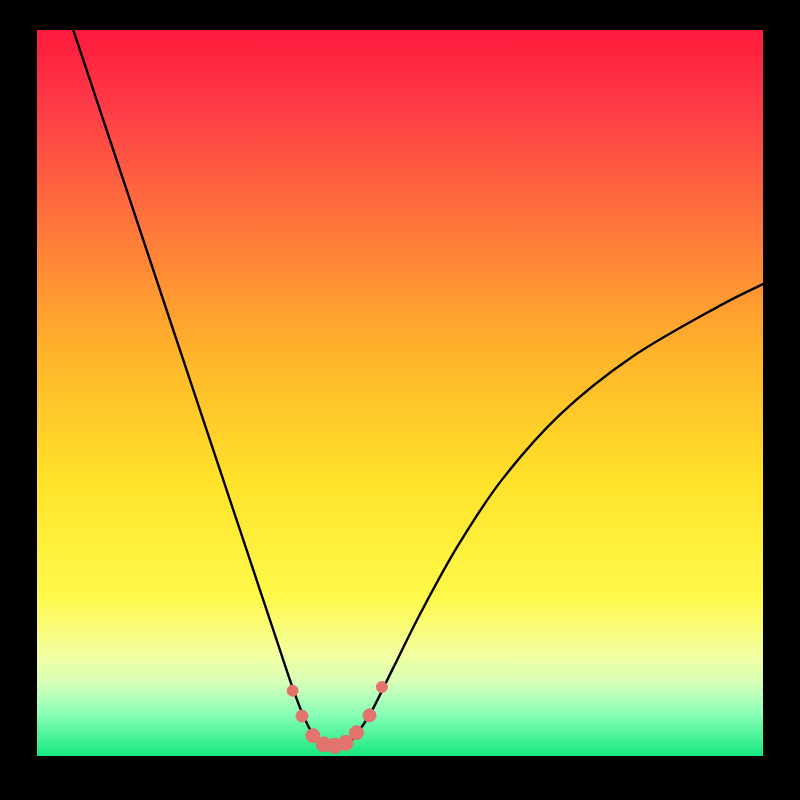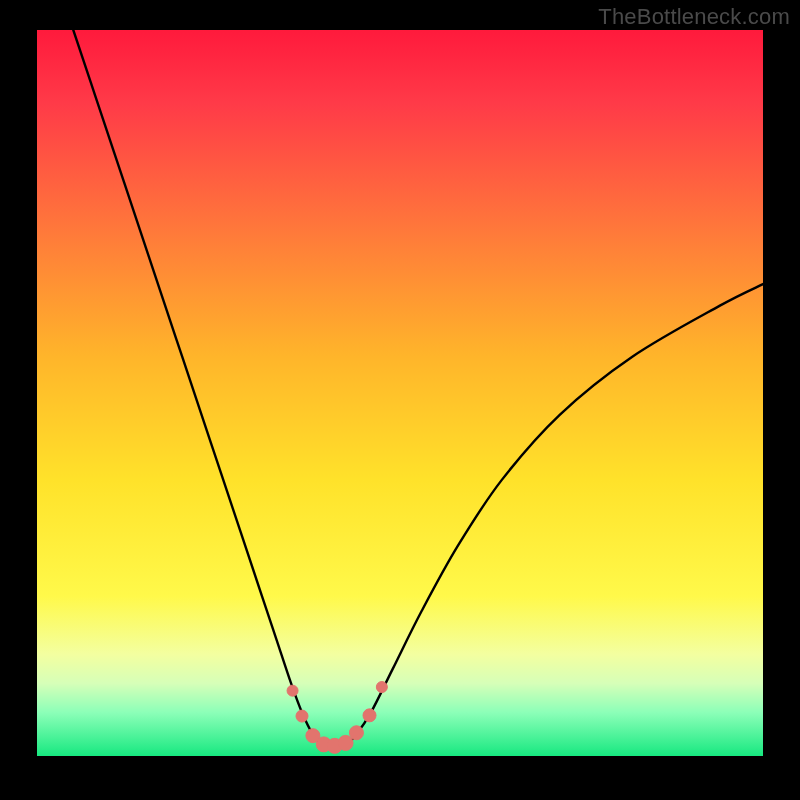--- a/index.html
+++ b/index.html
@@ -33,21 +33,20 @@
     top: 30px;
     width: 726px;
     height: 726px;
   }
   svg { display: block; }
 </style>
 </head>
 <body>
 
 <div class="frame">
-  <div class="watermark">TheBottleneck.com</div>
   <div class="plot-area">
     <svg id="chart-svg" width="726" height="726" viewBox="0 0 726 726">
         <defs>
           <linearGradient id="bg-grad" x1="0" y1="0" x2="0" y2="1">
             <stop offset="0%" stop-color="#ff1a3c"></stop>
             <stop offset="10%" stop-color="#ff3a48"></stop>
             <stop offset="28.000000000000004%" stop-color="#ff7a3a"></stop>
             <stop offset="45%" stop-color="#ffb52a"></stop>
             <stop offset="62%" stop-color="#ffe22a"></stop>
             <stop offset="78%" stop-color="#fff94a"></stop>

